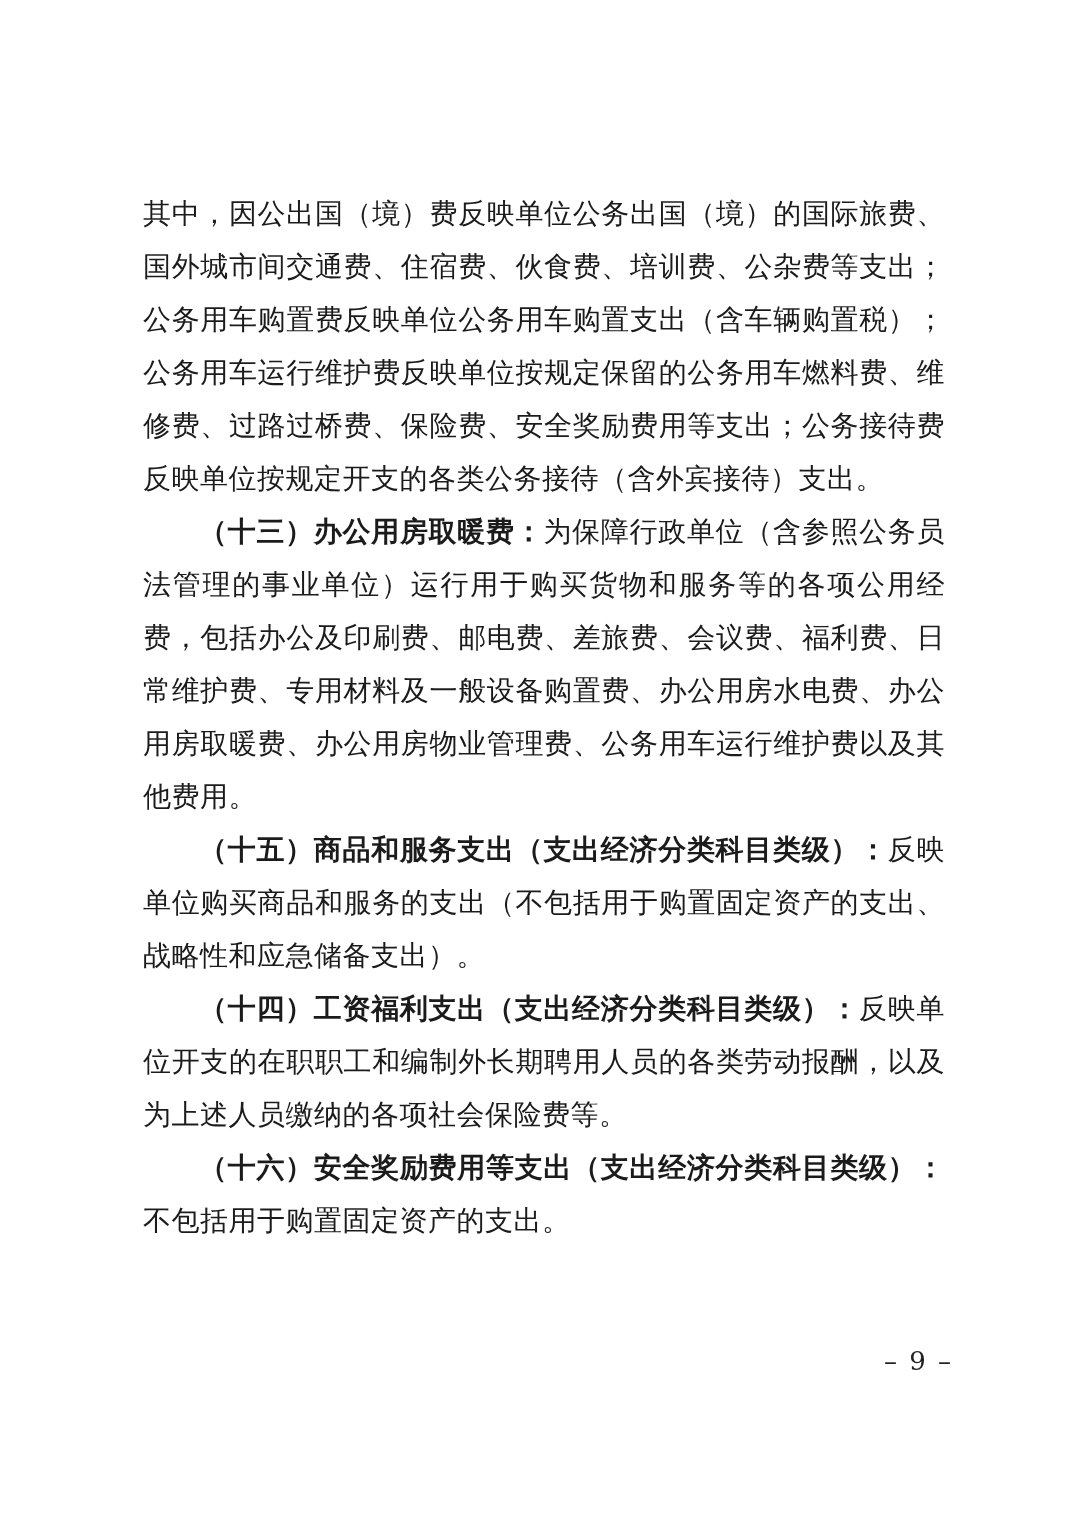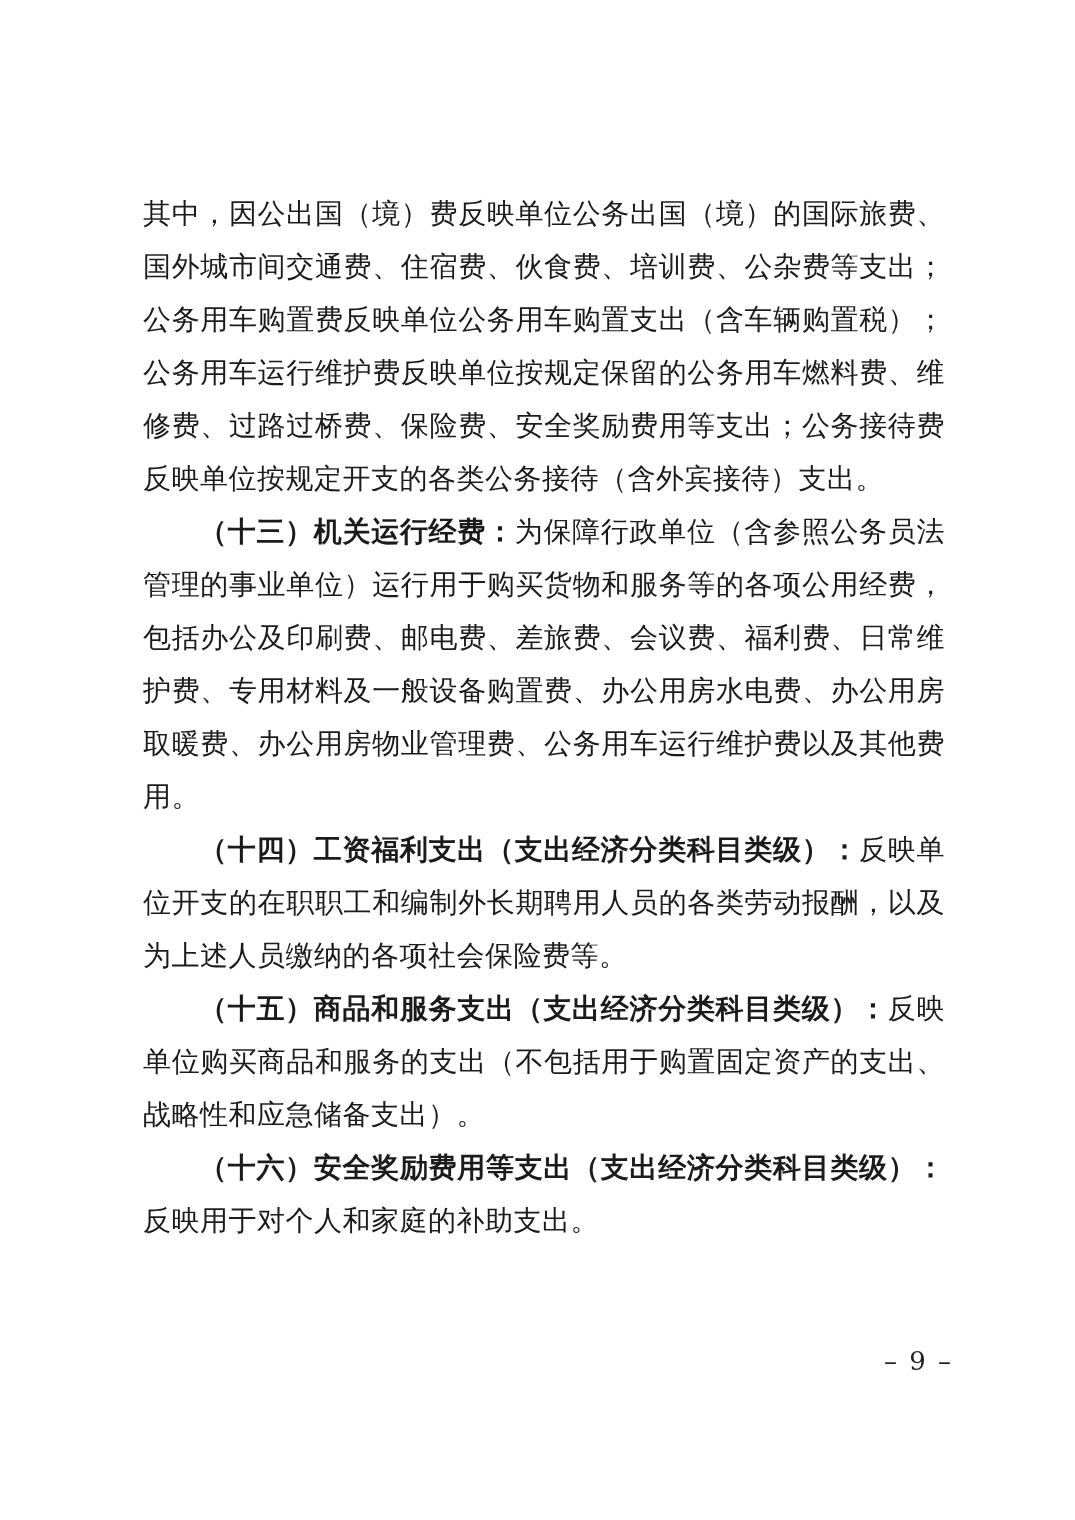--- a/index.html
+++ b/index.html
@@ -48,24 +48,24 @@
   }
 </style>
 </head>
 <body>
 
 <div class="page">
   <div class="text-block">
 
     <p class="para"><span class="lead"></span><span>其中，因公出国（境）费反映单位公务出国（境）的国际旅费、国外城市间交通费、住宿费、伙食费、培训费、公杂费等支出；公务用车购置费反映单位公务用车购置支出（含车辆购置税）；公务用车运行维护费反映单位按规定保留的公务用车燃料费、维修费、过路过桥费、保险费、安全奖励费用等支出；公务接待费反映单位按规定开支的各类公务接待（含外宾接待）支出。</span></p>
 
-    <p class="para indent"><span class="lead">（十三）机关运行经费：</span><span>为保障行政单位（含参照公务员法管理的事业单位）运行用于购买货物和服务等的各项公用经费，包括办公及印刷费、邮电费、差旅费、会议费、福利费、日常维护费、专用材料及一般设备购置费、办公用房水电费、办公用房取暖费、办公用房物业管理费、公务用车运行维护费以及其他费用。</span></p>
+    <p class="para indent"><span class="lead">（十三）办公用房取暖费：</span><span>为保障行政单位（含参照公务员法管理的事业单位）运行用于购买货物和服务等的各项公用经费，包括办公及印刷费、邮电费、差旅费、会议费、福利费、日常维护费、专用材料及一般设备购置费、办公用房水电费、办公用房取暖费、办公用房物业管理费、公务用车运行维护费以及其他费用。</span></p>
+
+    <p class="para indent"><span class="lead">（十五）商品和服务支出（支出经济分类科目类级）：</span><span>反映单位购买商品和服务的支出（不包括用于购置固定资产的支出、战略性和应急储备支出）。</span></p>
 
     <p class="para indent"><span class="lead">（十四）工资福利支出（支出经济分类科目类级）：</span><span>反映单位开支的在职职工和编制外长期聘用人员的各类劳动报酬，以及为上述人员缴纳的各项社会保险费等。</span></p>
 
-    <p class="para indent"><span class="lead">（十五）商品和服务支出（支出经济分类科目类级）：</span><span>反映单位购买商品和服务的支出（不包括用于购置固定资产的支出、战略性和应急储备支出）。</span></p>
-
-    <p class="para indent"><span class="lead">（十六）安全奖励费用等支出（支出经济分类科目类级）：</span><span>反映用于对个人和家庭的补助支出。</span></p>
+    <p class="para indent"><span class="lead">（十六）安全奖励费用等支出（支出经济分类科目类级）：</span><span>不包括用于购置固定资产的支出。</span></p>
 
   </div>
 
   <div class="page-footer">– 9 –</div>
 </div>
 
 </body></html>

